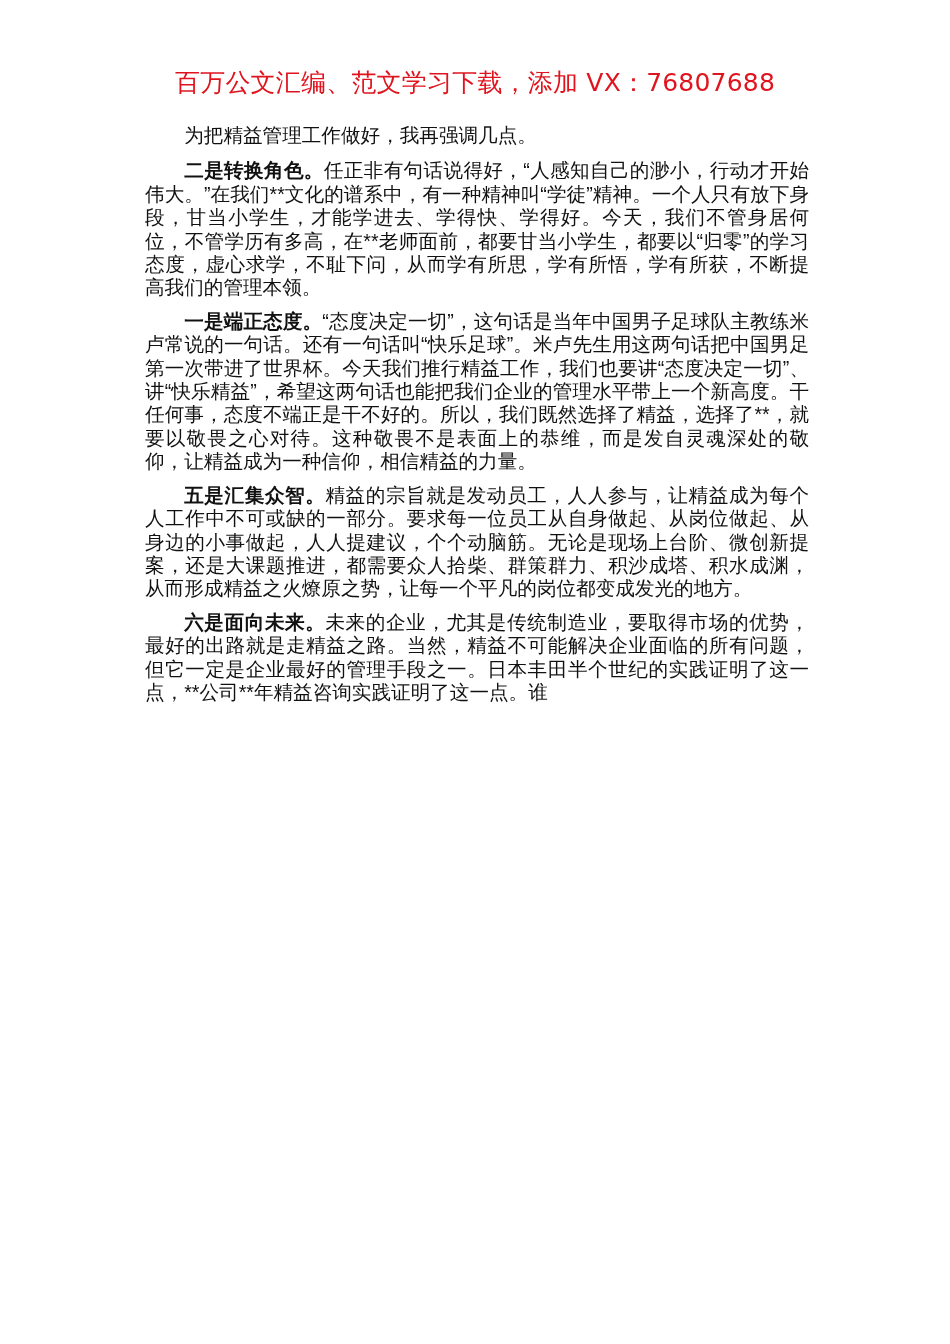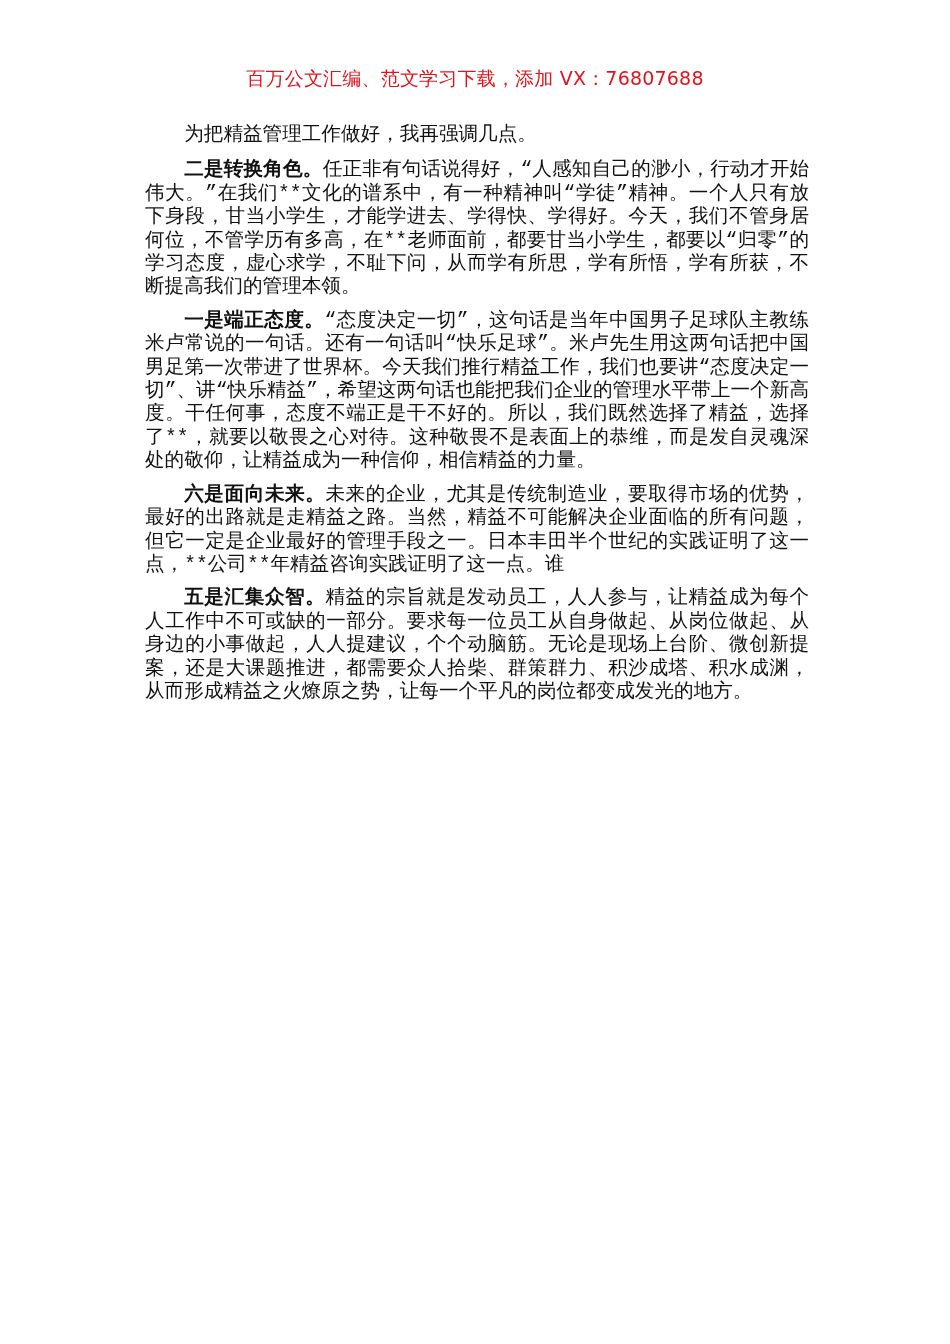--- a/index.html
+++ b/index.html
@@ -1,25 +1,25 @@
 <!DOCTYPE html>
 <html><head>
 <meta charset="utf-8">
 <style>
   html, body { margin: 0; padding: 0; background: #ffffff; }
   body { width: 950px; height: 1344px; position: relative; overflow: hidden; }
   .page { position: absolute; left: 0; top: 0; width: 950px; height: 1344px; background: #fff; }
   .header {
     position: absolute; left: 0; top: 66px; width: 950px; text-align: center;
     font-family: "DejaVu Sans", "Liberation Sans", sans-serif;
-    font-size: 19px; color: #e0141e; letter-spacing: 0.2px;
+    font-size: 25px; color: #e0141e; letter-spacing: 0.2px;
   }
   .body {
     position: absolute; left: 145px; top: 124px; width: 664px;
-    font-family: Liberation Mono, monospace;
+    font-family: Liberation Sans, sans-serif;
     font-size: 19.6px; line-height: 23.4px; color: #111;
     text-align: justify;
   }
   .para { margin: 0 0 10px 0; text-indent: 2em; }
   .para.intro { margin-bottom: 12px; }
   .lead { font-weight: bold; }
 </style>
 </head>
 <body>
 
@@ -28,17 +28,17 @@
 
   <div class="body">
     <p class="para intro">为把精益管理工作做好，我再强调几点。</p>
 
     <p class="para"><span class="lead">二是转换角色。</span><span>任正非有句话说得好，“人感知自己的渺小，行动才开始伟大。”在我们**文化的谱系中，有一种精神叫“学徒”精神。一个人只有放下身段，甘当小学生，才能学进去、学得快、学得好。今天，我们不管身居何位，不管学历有多高，在**老师面前，都要甘当小学生，都要以“归零”的学习态度，虚心求学，不耻下问，从而学有所思，学有所悟，学有所获，不断提高我们的管理本领。</span></p>
 
     <p class="para"><span class="lead">一是端正态度。</span><span>“态度决定一切”，这句话是当年中国男子足球队主教练米卢常说的一句话。还有一句话叫“快乐足球”。米卢先生用这两句话把中国男足第一次带进了世界杯。今天我们推行精益工作，我们也要讲“态度决定一切”、讲“快乐精益”，希望这两句话也能把我们企业的管理水平带上一个新高度。干任何事，态度不端正是干不好的。所以，我们既然选择了精益，选择了**，就要以敬畏之心对待。这种敬畏不是表面上的恭维，而是发自灵魂深处的敬仰，让精益成为一种信仰，相信精益的力量。</span></p>
 
 
 
+    <p class="para"><span class="lead">五是汇集众智。</span><span>精益的宗旨就是发动员工，人人参与，让精益成为每个人工作中不可或缺的一部分。要求每一位员工从自身做起、从岗位做起、从身边的小事做起，人人提建议，个个动脑筋。无论是现场上台阶、微创新提案，还是大课题推进，都需要众人拾柴、群策群力、积沙成塔、积水成渊，从而形成精益之火燎原之势，让每一个平凡的岗位都变成发光的地方。</span></p>
+
     <p class="para"><span class="lead">六是面向未来。</span><span>未来的企业，尤其是传统制造业，要取得市场的优势，最好的出路就是走精益之路。当然，精益不可能解决企业面临的所有问题，但它一定是企业最好的管理手段之一。日本丰田半个世纪的实践证明了这一点，**公司**年精益咨询实践证明了这一点。谁</span></p>
-
-    <p class="para"><span class="lead">五是汇集众智。</span><span>精益的宗旨就是发动员工，人人参与，让精益成为每个人工作中不可或缺的一部分。要求每一位员工从自身做起、从岗位做起、从身边的小事做起，人人提建议，个个动脑筋。无论是现场上台阶、微创新提案，还是大课题推进，都需要众人拾柴、群策群力、积沙成塔、积水成渊，从而形成精益之火燎原之势，让每一个平凡的岗位都变成发光的地方。</span></p>
   </div>
 </div>
 
 </body></html>

